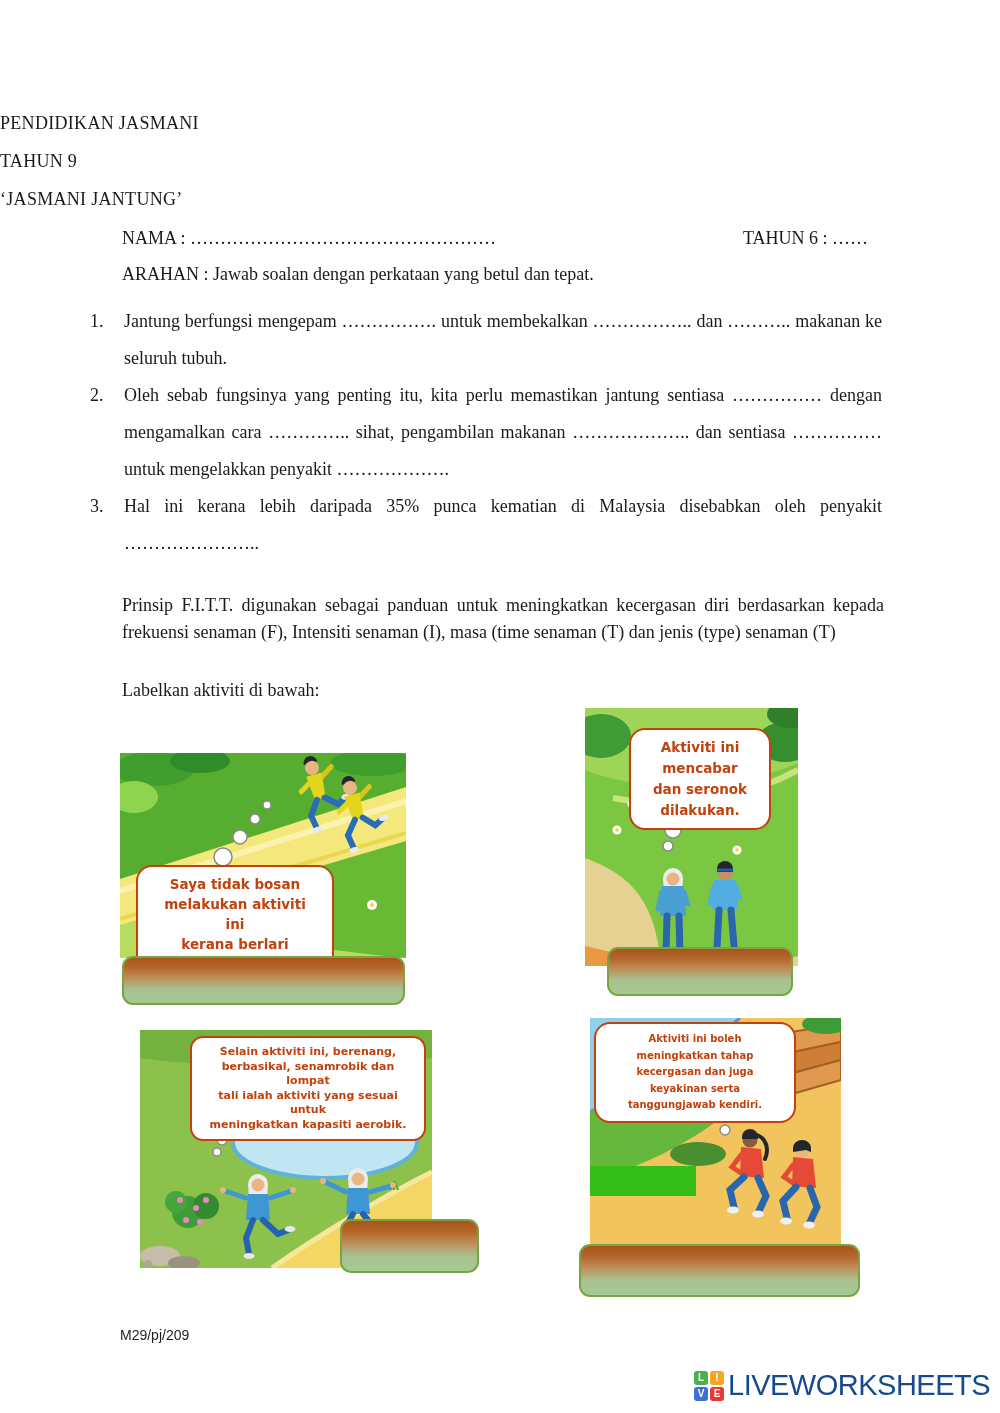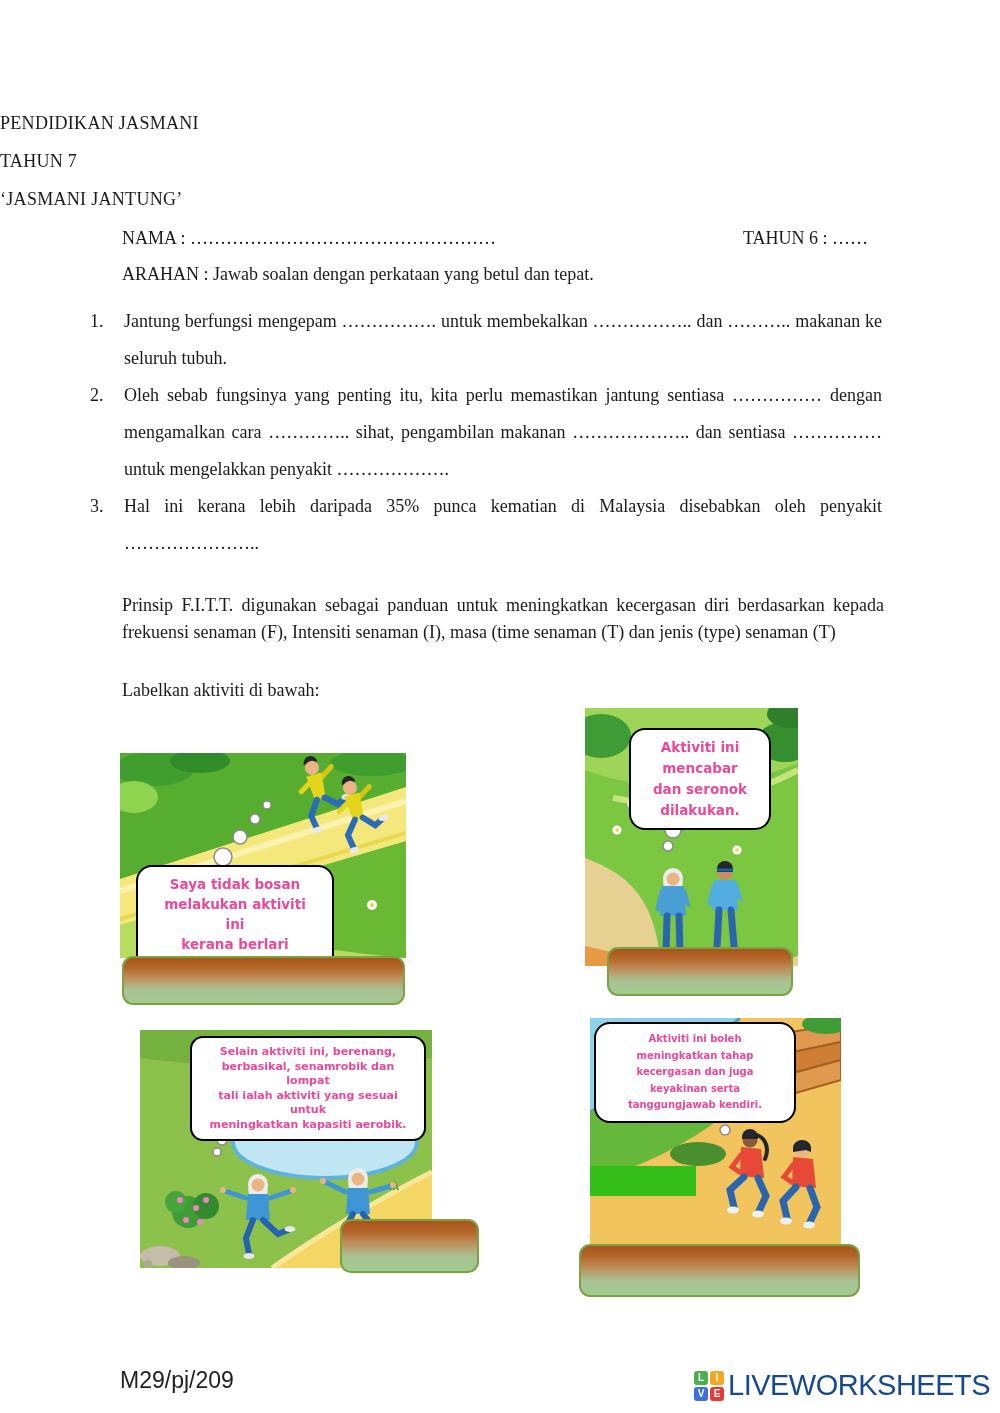--- a/index.html
+++ b/index.html
@@ -9,45 +9,45 @@
   .form-row{position:absolute;left:122px;top:228px;width:746px;display:flex;justify-content:space-between;font-size:18px;}
   .arahan{position:absolute;left:122px;top:264px;font-size:18px;text-align:center;}
   .questions{position:absolute;left:90px;top:303px;width:792px;}
   .q-row{display:flex;align-items:flex-start;}
   .q-num{width:34px;flex:0 0 34px;font-size:18px;line-height:37px;}
   .q-text{flex:1;font-size:18px;line-height:37px;text-align:justify;}
   .fitt{position:absolute;left:122px;top:592px;width:762px;font-size:18px;line-height:26.5px;text-align:justify;}
   .labelkan{position:absolute;left:122px;top:680px;font-size:18px;}
   .card{position:absolute;}
   .card svg{position:absolute;left:0;top:0;width:100%;height:100%;display:block;}
-  .bubble{position:absolute;background:#ffffff;border:2px solid #000000;border-radius:16px;
-          padding:7px 16px;text-align:center;color:#ec4899;font-family:"DejaVu Sans",sans-serif;
+  .bubble{position:absolute;background:#ffffff;border:2px solid #c2410c;border-radius:16px;
+          padding:7px 16px;text-align:center;color:#c2410c;font-family:"DejaVu Sans",sans-serif;
           font-weight:600;white-space:pre-line;z-index:3;box-sizing:border-box;}
   .bubble1{left:16px;top:112px;width:198px;font-size:13.5px;line-height:20px;}
   .bubble2{left:44px;top:20px;width:142px;font-size:13.5px;line-height:21px;}
   .bubble3{left:50px;top:6px;width:236px;font-size:11px;line-height:14.5px;border-radius:13px;}
   .bubble4{left:4px;top:4px;width:202px;font-size:10px;line-height:16.5px;}
   .abox{position:absolute;border:2px solid #7ba344;border-radius:11px;z-index:4;box-sizing:border-box;
         background:linear-gradient(180deg,#a9541a 0%,#b4672a 22%,#c08a55 42%,#a9c191 70%,#a2cb92 100%);}
-  .footer-code{position:absolute;left:120px;top:1327px;font-family:"Liberation Sans",sans-serif;font-size:23px;color:#1f1f1f;margin-top:40px;}
+  .footer-code{position:absolute;left:120px;top:1327px;font-family:"Liberation Sans",sans-serif;font-size:14px;color:#1f1f1f;}
   .logo{position:absolute;left:694px;top:1369px;display:flex;align-items:center;gap:4px;}
   .logo-grid{display:grid;grid-template-columns:14px 14px;grid-template-rows:14px 14px;gap:2px;}
   .logo-sq{border-radius:3px;color:#fff;font-family:"Liberation Sans",sans-serif;font-weight:bold;
            font-size:10px;line-height:14px;text-align:center;}
   .sq-l{background:#4caf50;} .sq-i{background:#f6a623;} .sq-v{background:#3d6fd6;} .sq-e{background:#e53935;}
   .logo-text{font-family:"Liberation Sans",sans-serif;font-weight:normal;font-size:29px;
              letter-spacing:-.5px;color:#164a8c;}
 </style>
 </head>
 <body>
 
 <div id="page">
 
   <div class="center-line" style="top:113px">PENDIDIKAN JASMANI</div>
-  <div class="center-line" style="top:151px">TAHUN 7</div>
+  <div class="center-line" style="top:151px">TAHUN 9</div>
   <div class="center-line" style="top:189px">‘JASMANI JANTUNG’</div>
 
   <div class="form-row">
     <span>NAMA : ……………………………………………</span>
     <span>TAHUN 6 : ……</span>
   </div>
   <div class="arahan">ARAHAN : Jawab soalan dengan perkataan yang betul dan tepat.</div>
 
   <div class="questions">
     <div class="q-row">

